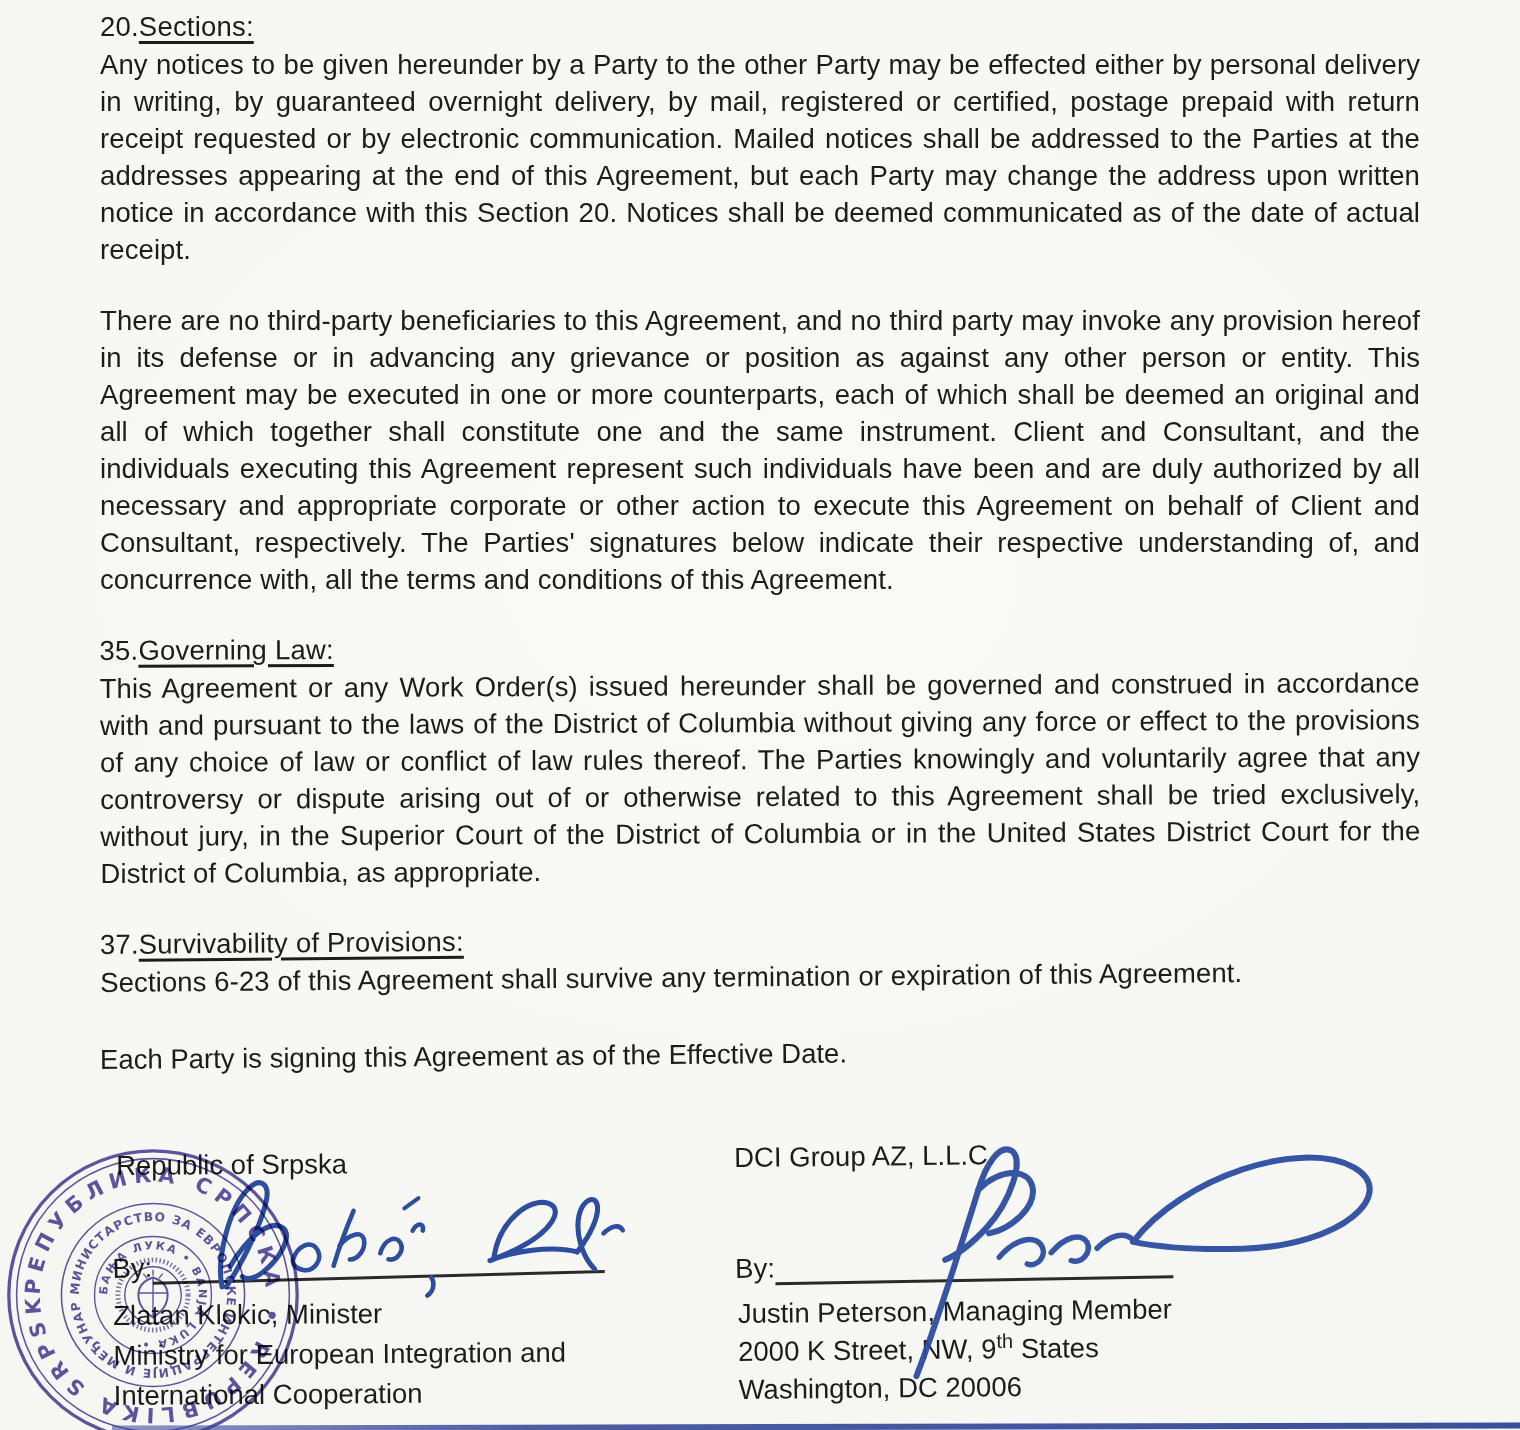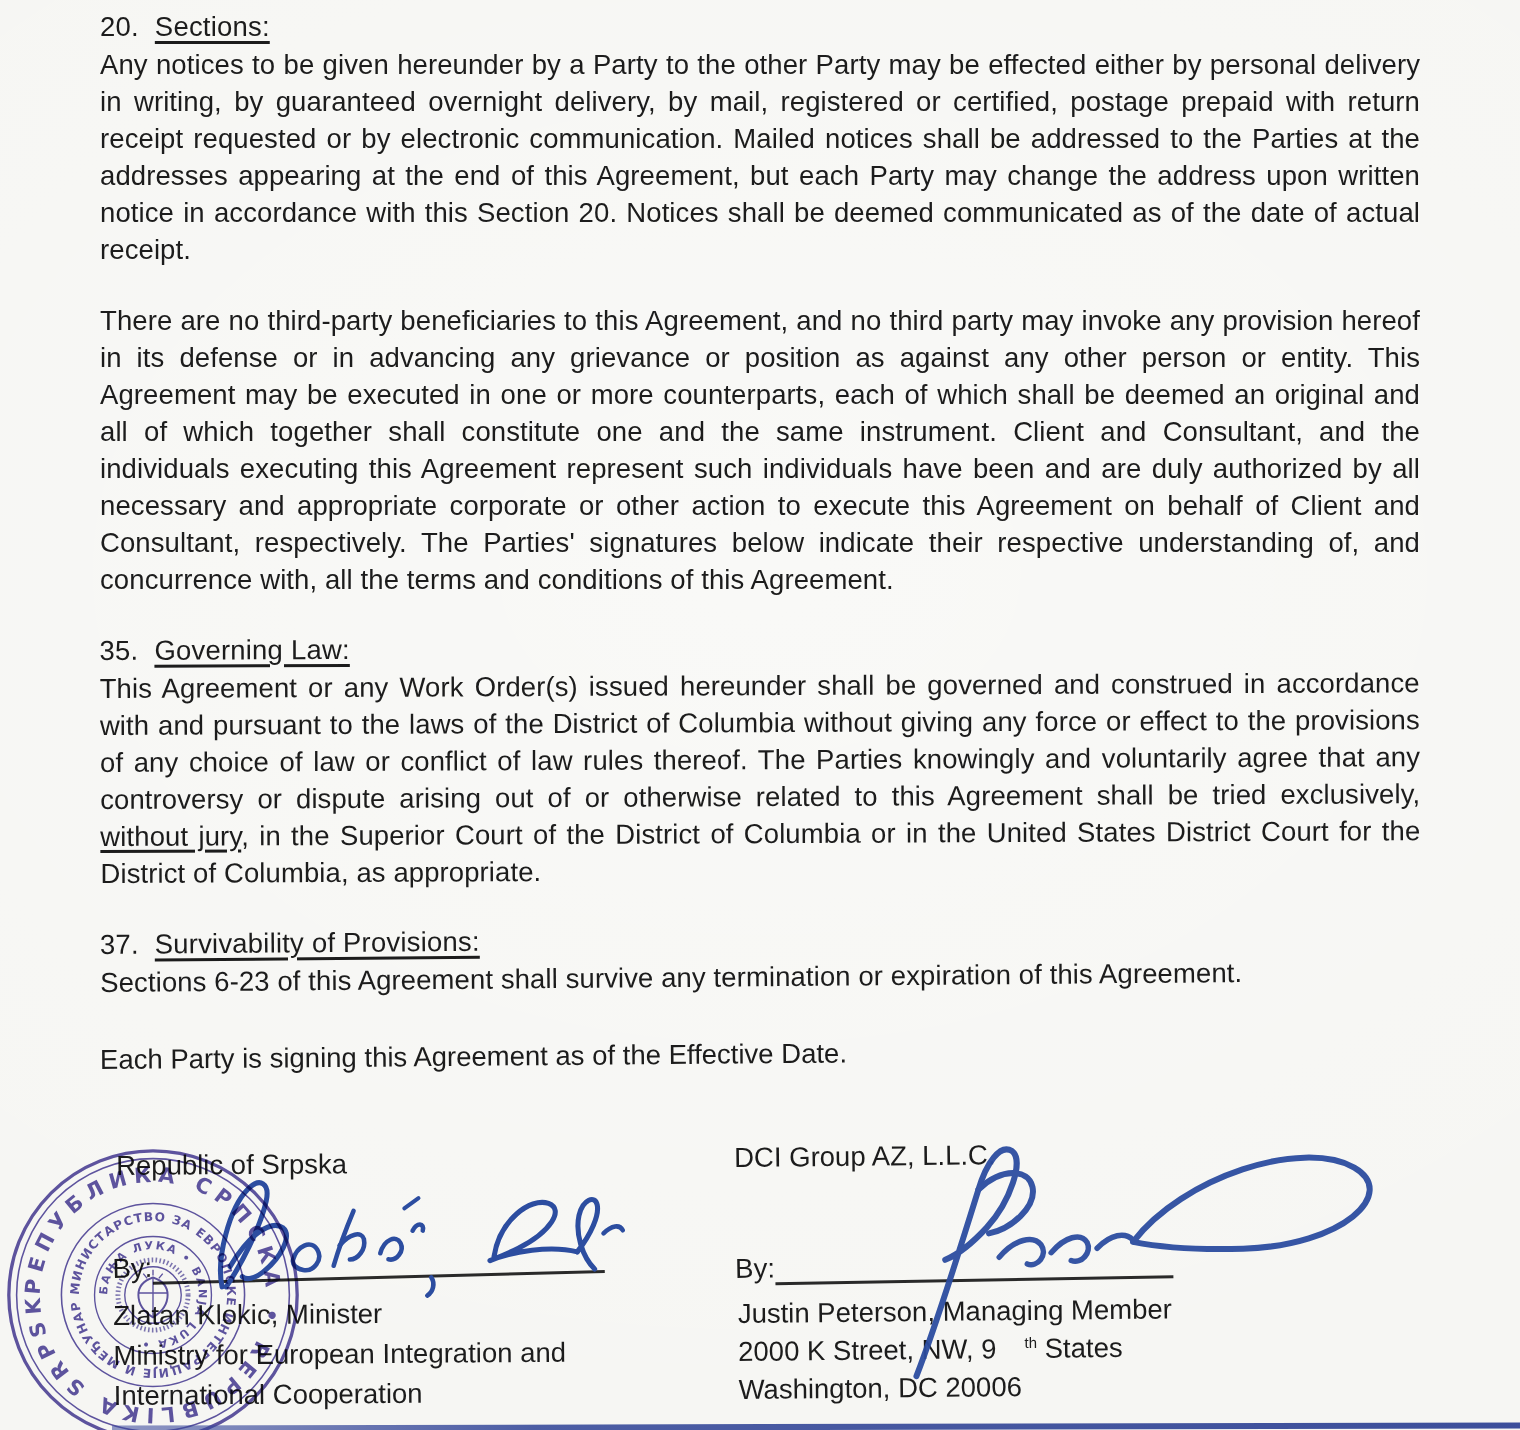--- a/index.html
+++ b/index.html
@@ -19,32 +19,31 @@
   }
   .page{
     position:relative;width:1520px;height:1430px;
     padding:8px 100px 0 100px;
     background:
       radial-gradient(120% 90% at 50% 40%, rgba(255,255,255,.35), rgba(0,0,0,0) 70%),
       var(--paper);
   }
   .sec{margin-bottom:34px;}
   .sec-head{font-size:27.5px;line-height:38px;letter-spacing:.2px;}
-  .sec-head .num{margin-right:16px;}
+  .sec-head .num{}
   .sec-head .title{
     text-decoration:underline;
     text-decoration-thickness:2.5px;
     text-underline-offset:5px;
   }
   .sec-body{
     font-size:27.5px;line-height:37px;text-align:justify;
     letter-spacing:.1px;
   }
   .u-phrase{
-    text-decoration:underline;
     text-decoration-thickness:2.5px;
     text-underline-offset:4px;
   }
   .tilt-a{transform:rotate(-0.25deg);transform-origin:0 50%;}
   .tilt-b{transform:rotate(-0.5deg);transform-origin:0 50%;}
   .closing{font-size:27.5px;line-height:37px;margin-top:40px;}
 
   
   .sig-area{position:absolute;left:100px;top:1140px;right:0;height:290px;text-align:center;}
   .sig-col{position:absolute;top:0;height:290px;}
@@ -60,21 +59,21 @@
   .sig-line{display:inline-block;height:30px;border-bottom:3px solid var(--rule);}
   .sig-col.left .sig-line{width:452px;}
   .sig-col.right .sig-line{width:398px;}
   .sig-text{position:absolute;font-size:27.5px;white-space:nowrap;}
   .sig-col.left .l1{left:14px;top:160px;}
   .sig-col.left .l2{left:14px;top:200px;}
   .sig-col.left .l3{left:14px;top:240px;}
   .sig-col.right .l1{left:2px;top:158px;}
   .sig-col.right .l2{left:2px;top:196px;}
   .sig-col.right .l3{left:2px;top:234px;}
-  sup{font-size:15px;vertical-align:super;line-height:0;margin-left:28px;}
+  sup{font-size:20px;vertical-align:super;line-height:0;}
 
   .sig-svg{position:absolute;pointer-events:none;}
   .sig-svg path{fill:none;stroke:var(--signature-ink);stroke-linecap:round;stroke-linejoin:round;}
   .sig-svg.left-hand{left:95px;top:34px;width:440px;height:132px;}
   .sig-svg.right-hand{left:68px;top:-10px;width:590px;height:258px;opacity:.95;}
 
   .stamp{
     position:absolute;left:-98px;top:4px;width:302px;height:302px;
     mix-blend-mode:multiply;opacity:.88;
   }

